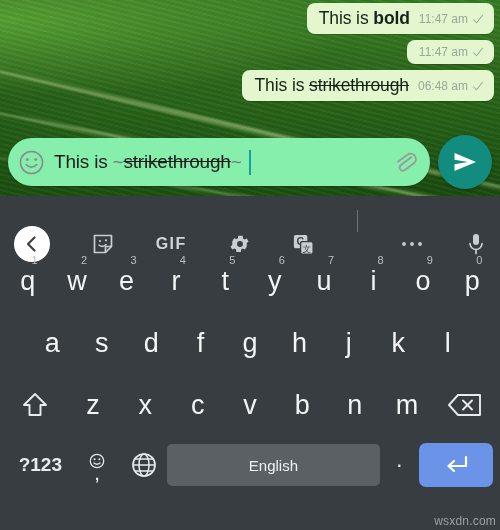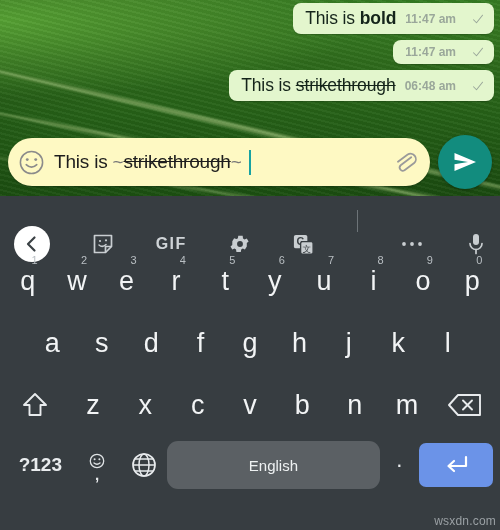--- a/index.html
+++ b/index.html
@@ -49,31 +49,31 @@
     padding: 5px 10px 5px 12px;
     display: flex; align-items: center; gap: 9px;
     box-shadow: 0 1px 1px rgba(0,0,0,0.18);
     max-width: 330px;
     text-align: right;
   }
   .bubble .msg { font-size: 17.5px; color: #14241a; white-space: nowrap; letter-spacing: -0.1px;}
   .bubble .msg .b { font-weight: bold; }
   .bubble .msg .i { font-style: italic; }
   .bubble .msg .s { text-decoration: line-through; }
-  .meta { display: flex; align-items: center; gap: 16px; font-weight: bold; }
+  .meta { display: flex; align-items: center; gap: 4px; }
   .time { font-size: 12px; color: #9aa79a; white-space: nowrap; }
   .tick { width: 12px; height: 12px; display:block; }
 
   
   .composer {
     position: absolute; left: 0; top: 131px; width: 500px; height: 62px;
     display: flex; align-items: center; padding: 0 8px; gap: 8px;
   }
   .input-pill {
-    flex: 1; height: 48px; background: #fef9c3; border-radius: 26px;
+    flex: 1; height: 48px; background: #86efac; border-radius: 26px;
     display: flex; align-items: center; padding: 0 12px 0 10px; gap: 9px;
     box-shadow: 0 1px 2px rgba(0,0,0,0.25);
   }
   .emoji-btn { width: 27px; height: 27px; flex: none; }
   .text-wrap { flex: 1; display: flex; align-items: center; overflow: hidden; }
   .input-text {
     font-size: 19px; color: #1d1d1d; white-space: nowrap; letter-spacing: -0.2px;
   }
   .input-text .tilde { color: #7a7a7a; }
   .input-text .strike { text-decoration: line-through; }
@@ -113,21 +113,21 @@
   .key .num {
     position: absolute; top: 2px; font-size: 11px; color: #b9bfc3;
     left: 58%; font-weight: 500;
   }
   .row3 .side { flex: 1.22; }
   .row4 { height: 58px; padding: 0 4px;}
   .k-123 { flex: 1.35; color: #e9ecee; font-size: 19px; font-weight: bold; display:flex; align-items:center; justify-content:center;}
   .k-emoji-comma { flex: 0.95; display:flex; flex-direction:column; align-items:center; justify-content:center; gap:3px;}
   .k-globe { flex: 0.95; display:flex; align-items:center; justify-content:center;}
   .k-space {
-    flex: 4.3; height: 48px; background: #5b6064; border-radius: 11px;
+    flex: 4.3; height: 42px; background: #5b6064; border-radius: 5px;
     display: flex; align-items: center; justify-content: center;
   }
   .k-space span { color: #eef1f2; font-size: 15px; }
   .k-period { flex: 0.8; color: #e9ecee; font-size: 22px; display:flex; align-items:center; justify-content:center; padding-bottom:10px;}
   .k-enter {
     flex: 1.5; height: 44px; background: #6b93e8; border-radius: 7px;
     display: flex; align-items: center; justify-content: center;
   }
   .comma { color: #e9ecee; font-size: 15px; line-height: 6px; font-weight:600;}
 

